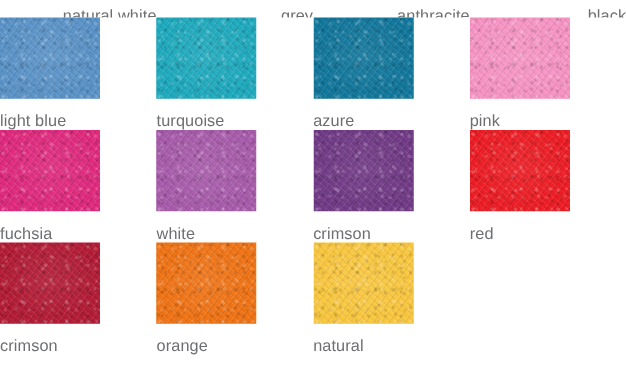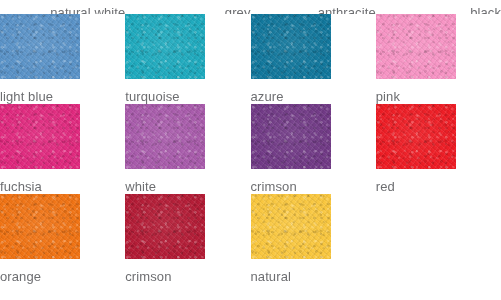--- a/index.html
+++ b/index.html
@@ -155,25 +155,25 @@
       </div>
       <div class="cell">
         <div class="swatch" style="background-color: rgb(113, 58, 134);"></div>
         <div class="swatch-label">crimson</div>
       </div>
       <div class="cell">
         <div class="swatch" style="background-color: rgb(237, 28, 36);"></div>
         <div class="swatch-label">red</div>
       </div>
       <div class="cell">
+        <div class="swatch" style="background-color: rgb(179, 27, 53);"></div>
+        <div class="swatch-label">crimson</div>
+      </div>
+      <div class="cell">
         <div class="swatch" style="background-color: rgb(240, 115, 20);"></div>
         <div class="swatch-label">orange</div>
-      </div>
-      <div class="cell">
-        <div class="swatch" style="background-color: rgb(179, 27, 53);"></div>
-        <div class="swatch-label">crimson</div>
       </div>
       <div class="cell">
         <div class="swatch" style="background-color: rgb(249, 199, 63);"></div>
         <div class="swatch-label">natural</div>
       </div>
     </div>
 </div>
 
 </body></html>

